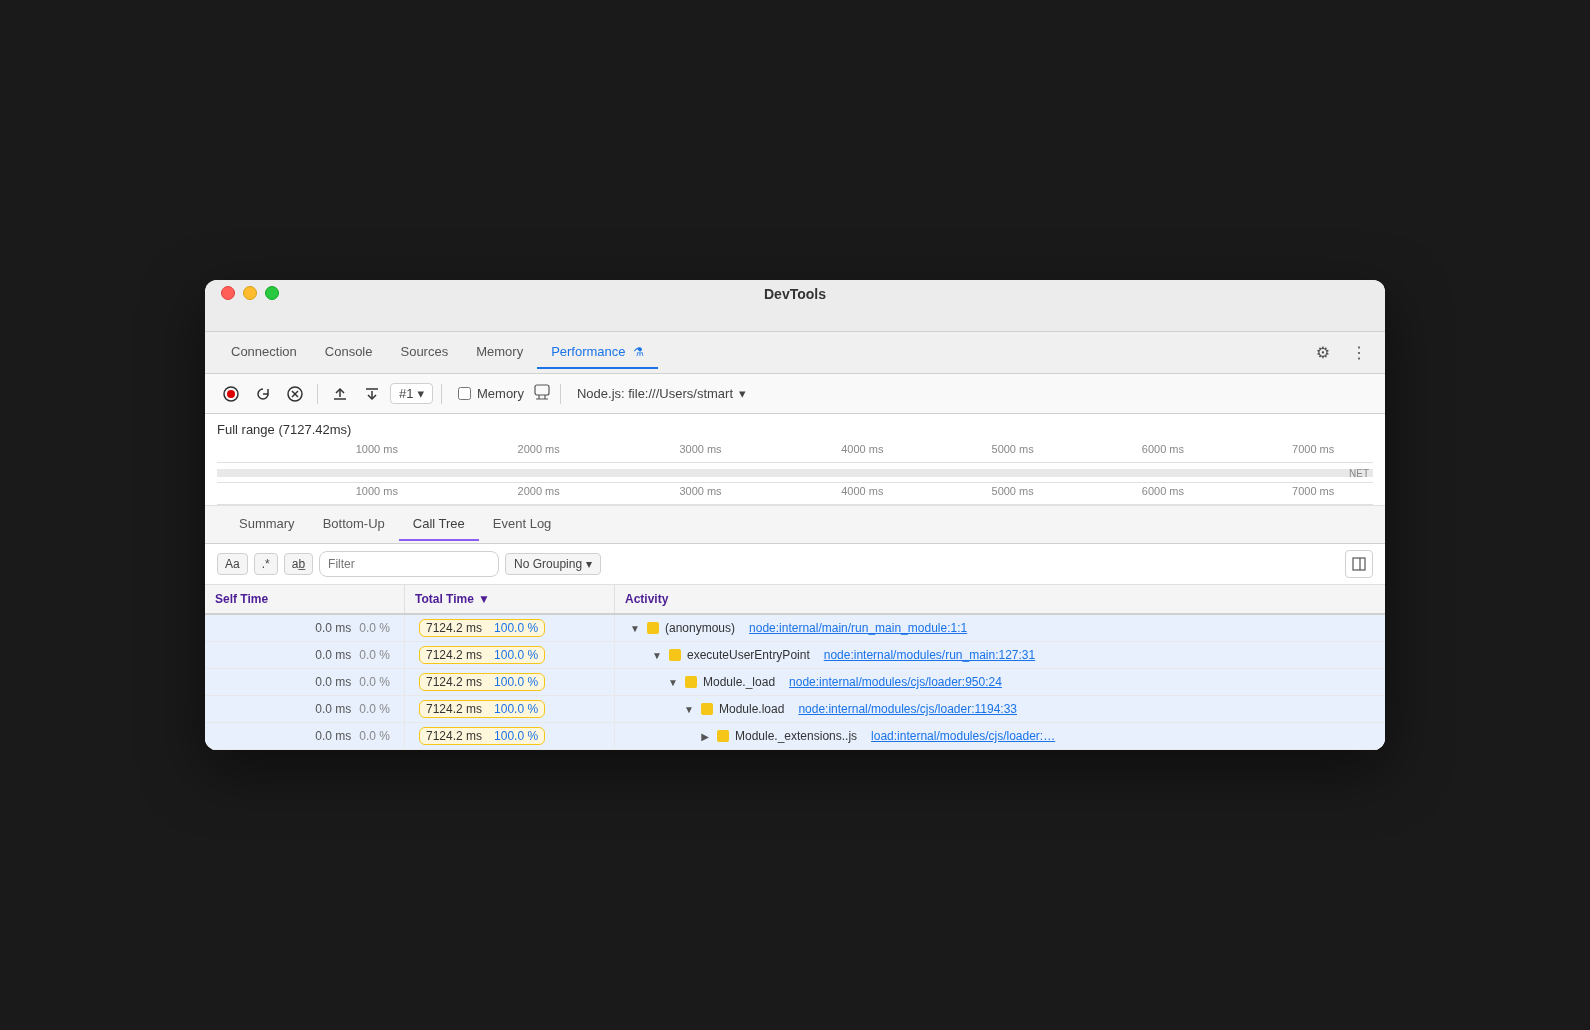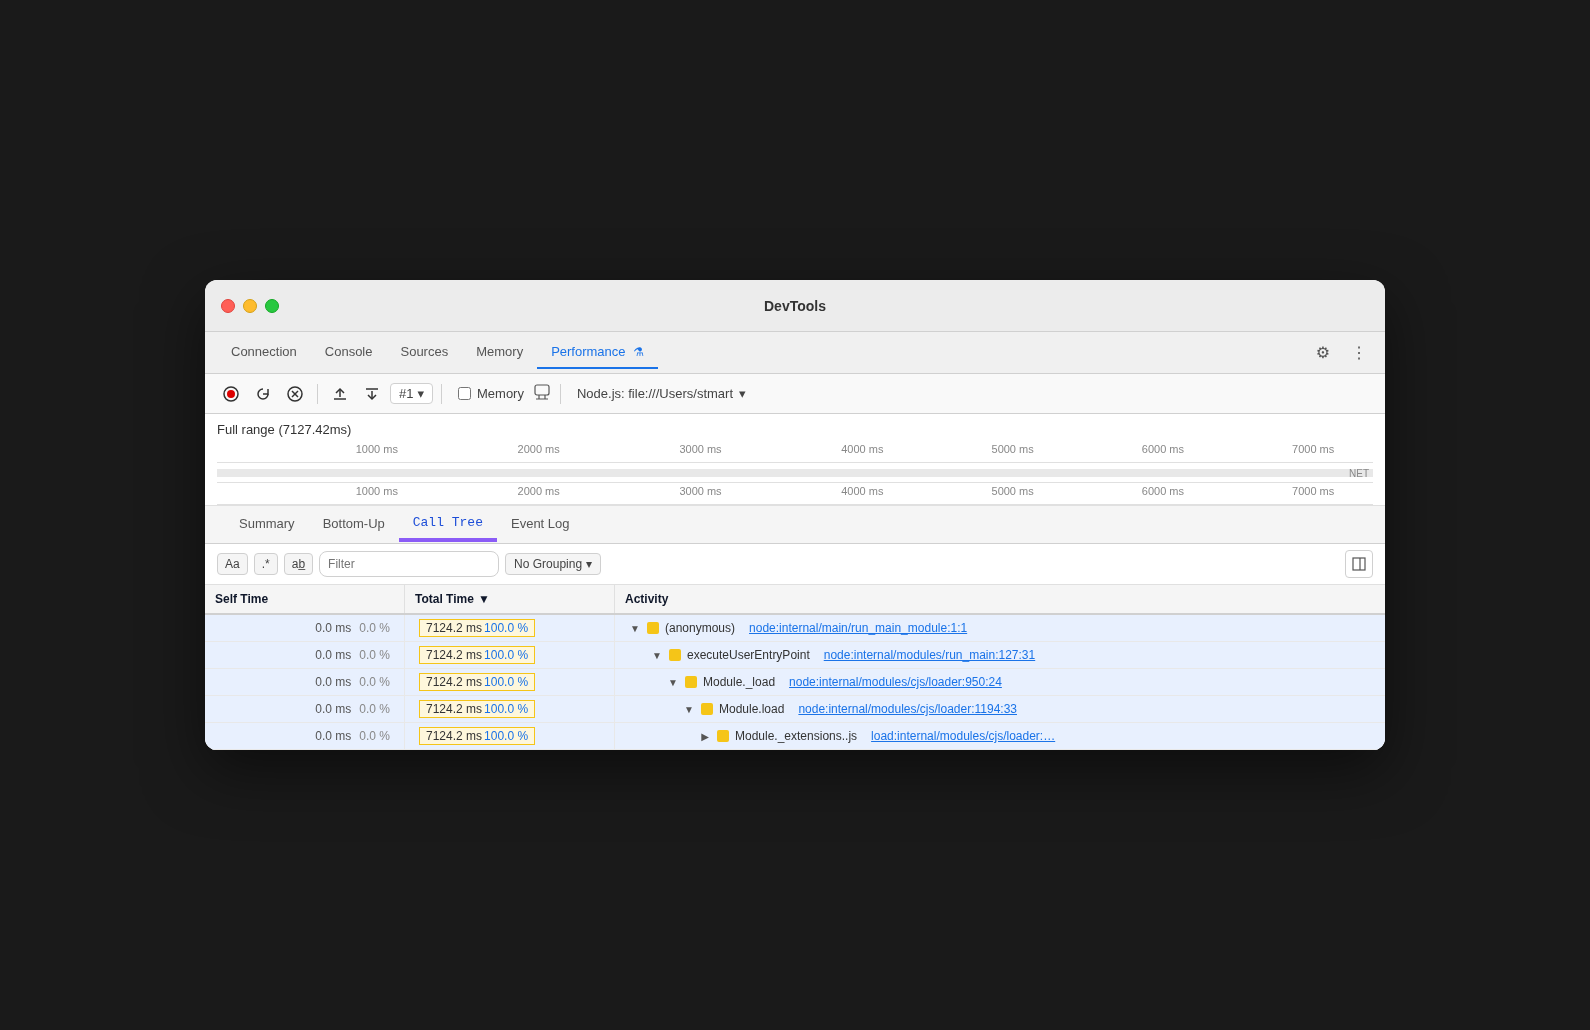--- a/index.html
+++ b/index.html
@@ -15,22 +15,22 @@
       width: 1180px;
       background: #f5f5f5;
       border-radius: 12px;
       overflow: hidden;
       box-shadow: 0 20px 60px rgba(0,0,0,0.5);
     }
     .titlebar {
       background: #ececec;
       height: 52px;
       display: flex;
-      align-items: center;
-      padding: 16px 16px;
+      align-items: flex-start;
+      padding: 6px 16px;
       border-bottom: 1px solid #d0d0d0;
       position: relative;
     }
     .traffic-lights {
       display: flex;
       gap: 8px;
     }
     .traffic-light {
       width: 14px;
       height: 14px;
@@ -229,23 +229,22 @@
     }
     .sub-tab {
       padding: 8px 14px;
       font-size: 13px;
       color: #555;
       cursor: pointer;
       border-bottom: 2px solid transparent;
       white-space: nowrap;
     }
     .sub-tab.active {
-      color: #1d4ed8;
-      border-bottom: 4px solid #8b5cf6;
-      font-family: Liberation Mono, monospace;
+      color: #404040;
+      border-bottom: 2px solid #8b5cf6;
     }
     .filter-bar {
       display: flex;
       align-items: center;
       padding: 6px 12px;
       background: #fff;
       border-bottom: 1px solid #e0e0e0;
       gap: 6px;
     }
     .filter-btn {
@@ -300,21 +299,21 @@
       display: grid;
       grid-template-columns: 200px 210px 1fr;
       background: #f5f5f5;
       border-bottom: 2px solid #d0d0d0;
       padding: 0;
     }
     .th {
       padding: 7px 10px;
       font-size: 12px;
       font-weight: 600;
-      color: #0f172a;
+      color: #4c1d95;
       display: flex;
       align-items: center;
       gap: 4px;
       border-right: 1px solid #e0e0e0;
     }
     .th:last-child { border-right: none; }
     .table-row {
       display: grid;
       grid-template-columns: 200px 210px 1fr;
       border-bottom: 1px solid #e8e8e8;
@@ -345,24 +344,24 @@
     }
     .total-pct {
       color: #1a73e8;
       font-weight: 500;
     }
     .total-bar-bg {
       display: inline-block;
       background: #fef7dc;
       border: 1px solid #f5c518;
       padding: 1px 6px;
-      border-radius: 0;
-      display: flex;
-      align-items: center;
-      gap: 2px;
+      border-radius: 6px;
+      display: flex;
+      align-items: center;
+      gap: 12px;
     }
     .activity-cell {
       display: flex;
       align-items: center;
       gap: 6px;
     }
     .tree-arrow {
       font-size: 10px;
       color: #555;
       width: 12px;

